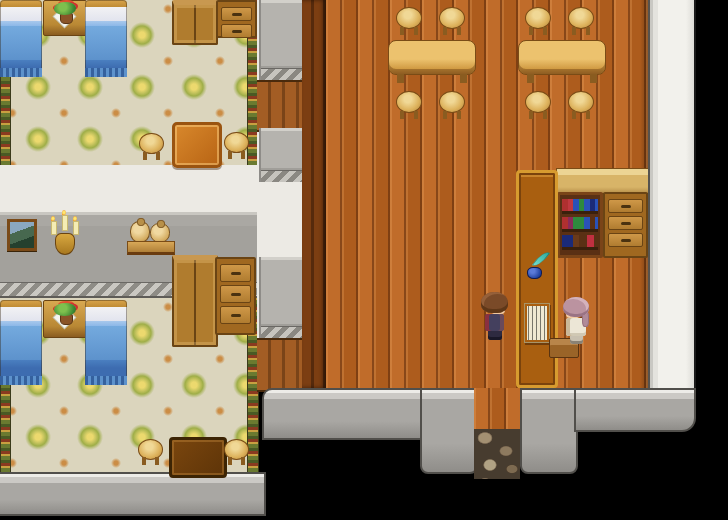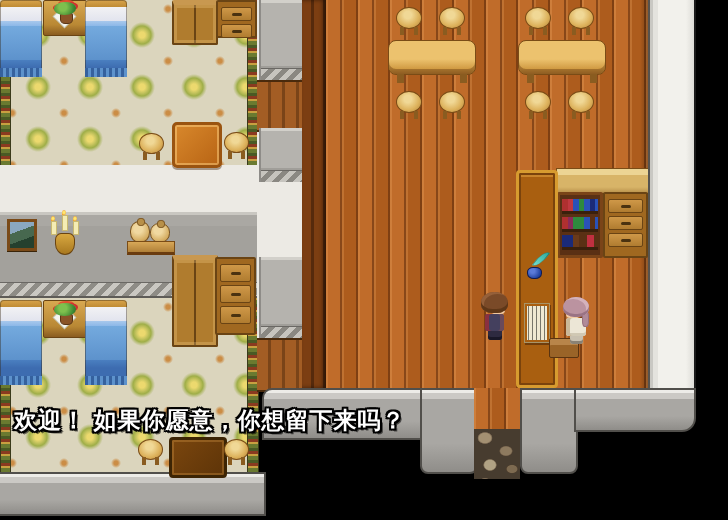--- a/index.html
+++ b/index.html
@@ -288,15 +288,14 @@
   <div class="abs small-cabinet" style="left:172px;top:255px;width:42px;height:85px;"></div>
   <div class="abs drawer-chest" style="left:215px;top:257px;width:41px;height:78px;">
     <div class="drawer" style="height:16px;"></div>
     <div class="drawer" style="height:16px;"></div>
     <div class="drawer" style="height:16px;"></div>
   </div>
   <div class="abs stool" style="left:138px;top:439px;width:25px;height:26px;"></div>
   <div class="abs dark-table" style="left:169px;top:437px;width:52px;height:35px;"></div>
   <div class="abs stool" style="left:224px;top:439px;width:25px;height:26px;"></div>
 
-  <div class="abs dialog-text">欢迎！ 如果你愿意，你想留下来吗？</div>
 
 </div>
 
 </body></html>

